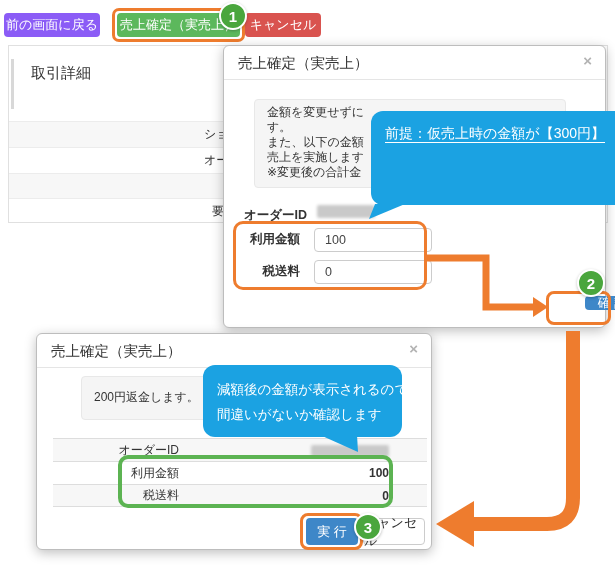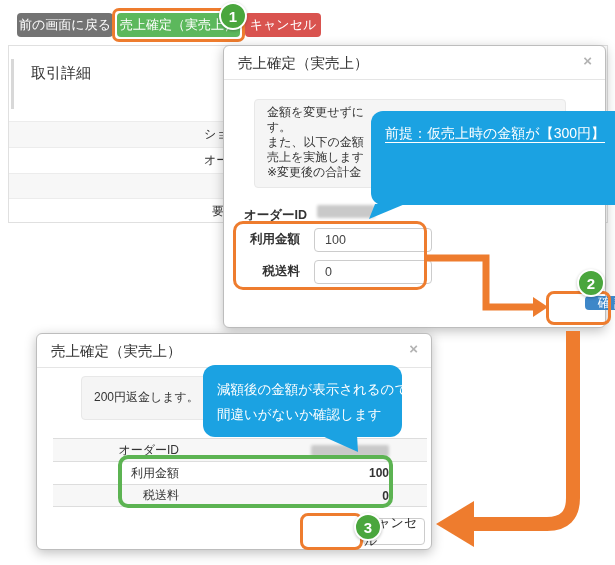--- a/index.html
+++ b/index.html
@@ -3,21 +3,21 @@
 <meta charset="utf-8">
 <style>
   html,body{margin:0;padding:0;background:#fff;}
   #stage{position:relative;width:615px;height:565px;background:#fff;overflow:hidden;
          font-family:"Liberation Sans","DejaVu Sans",sans-serif;color:#333;}
   .abs{position:absolute;box-sizing:border-box;}
 
   
   .tbtn{display:flex;align-items:center;justify-content:center;color:#fff;
         font-size:13px;border-radius:4px;height:24px;cursor:default;}
-  .btn-back{left:17px;top:13px;width:96px;background:#737373;}
+  .btn-back{left:4px;top:13px;width:96px;background:#8b5cf6;}
   .btn-sale{left:117px;top:13px;width:123px;background:#5cb85c;}
   .btn-cancel-top{left:245px;top:13px;width:76px;background:#d9534f;}
   .outline-orange{border:3px solid #ee7c2e;border-radius:7px;background:transparent;pointer-events:none;}
   .o1{left:112px;top:8px;width:133px;height:34px;}
 
   
   .panel{left:8px;top:45px;width:600px;height:178px;background:#fff;border:1px solid #e0e0e0;}
   .accent{left:2px;top:13px;width:3px;height:50px;background:#d8d8d8;}
   .panel-title{left:22px;top:18px;font-size:15px;}
   .prow{left:0;width:599px;height:26px;border-top:1px solid #ececec;font-size:12px;
@@ -144,20 +144,21 @@
       </span>
     </div>
     <div class="abs t2row" style="top:127px;">
       <span class="t2lab">利用金額</span>
       <span class="t2val">100</span>
     </div>
     <div class="abs t2row g last" style="top:150px;">
       <span class="t2lab">税送料</span>
       <span class="t2val">0</span>
     </div>
+    <div class="abs btn-blue" style="left:269px;top:184px;width:52px;height:27px;">実 行</div>
     <div class="abs btn-white" style="left:326px;top:184px;width:62px;height:27px;">キャンセル</div>
     <div class="abs outline-orange" style="left:263px;top:179px;width:63px;height:37px;border-radius:8px;"></div>
   </div>
 
   <div class="abs outline-green" style="left:118px;top:455px;width:275px;height:53px;"></div>
 
   <div class="abs bubble b2">
     <div class="bl">減額後の金額が表示されるので、</div>
     <div class="bl">間違いがないか確認します</div>
   </div>

